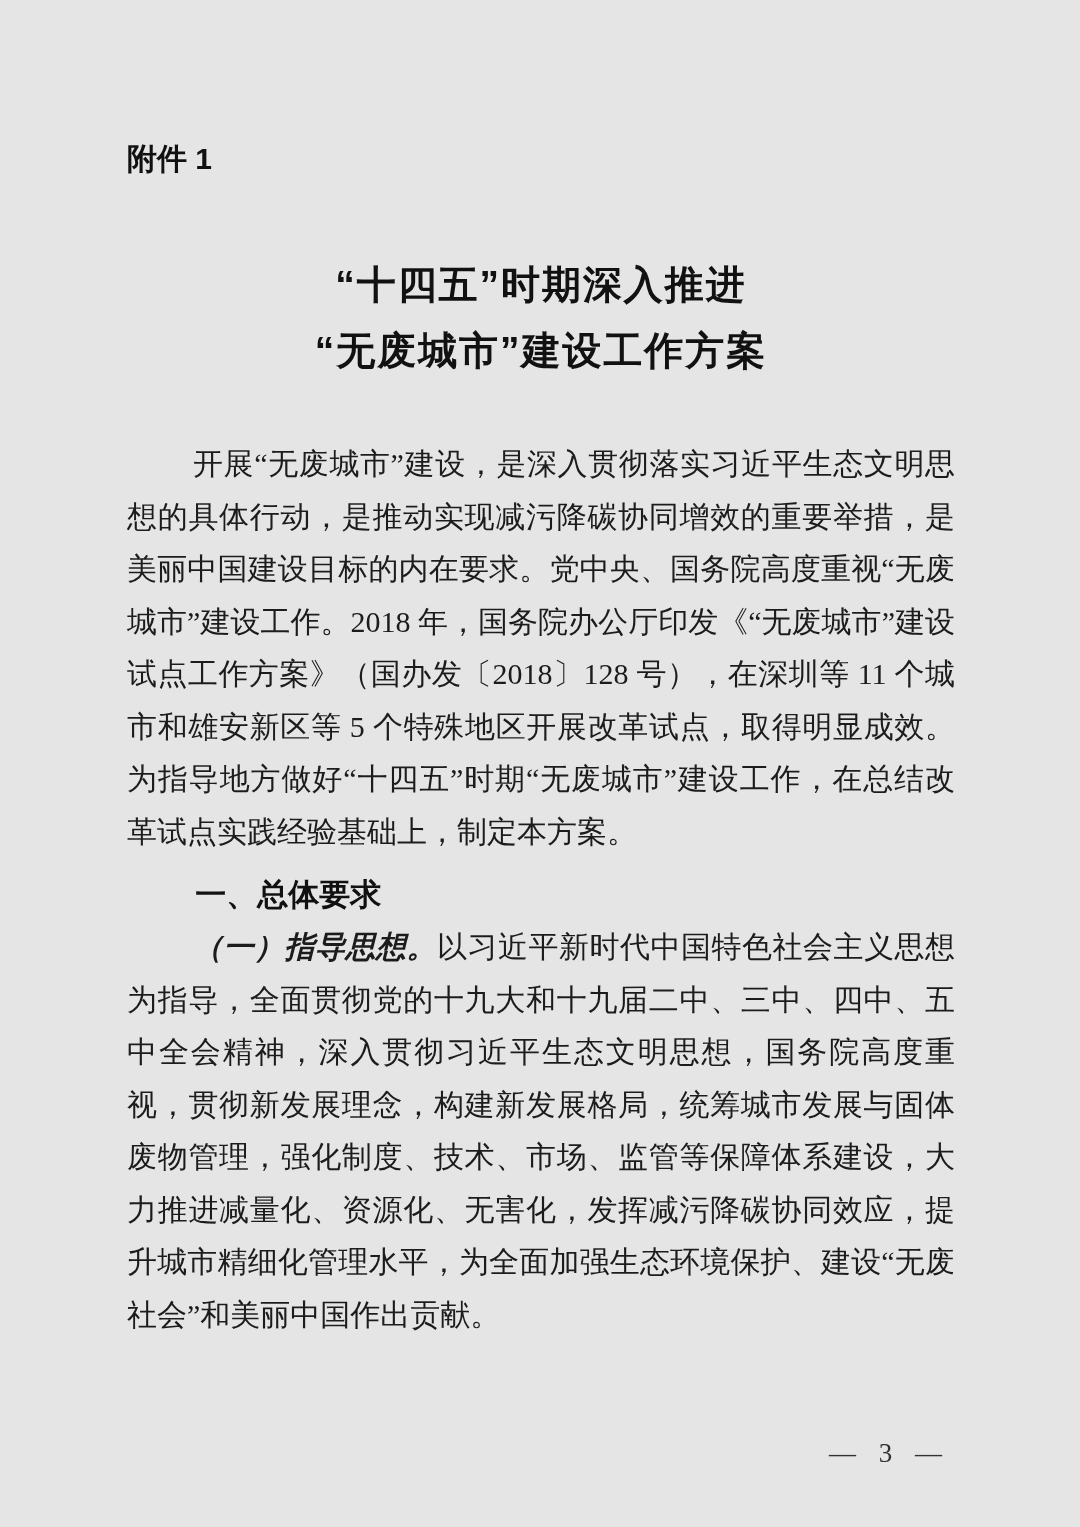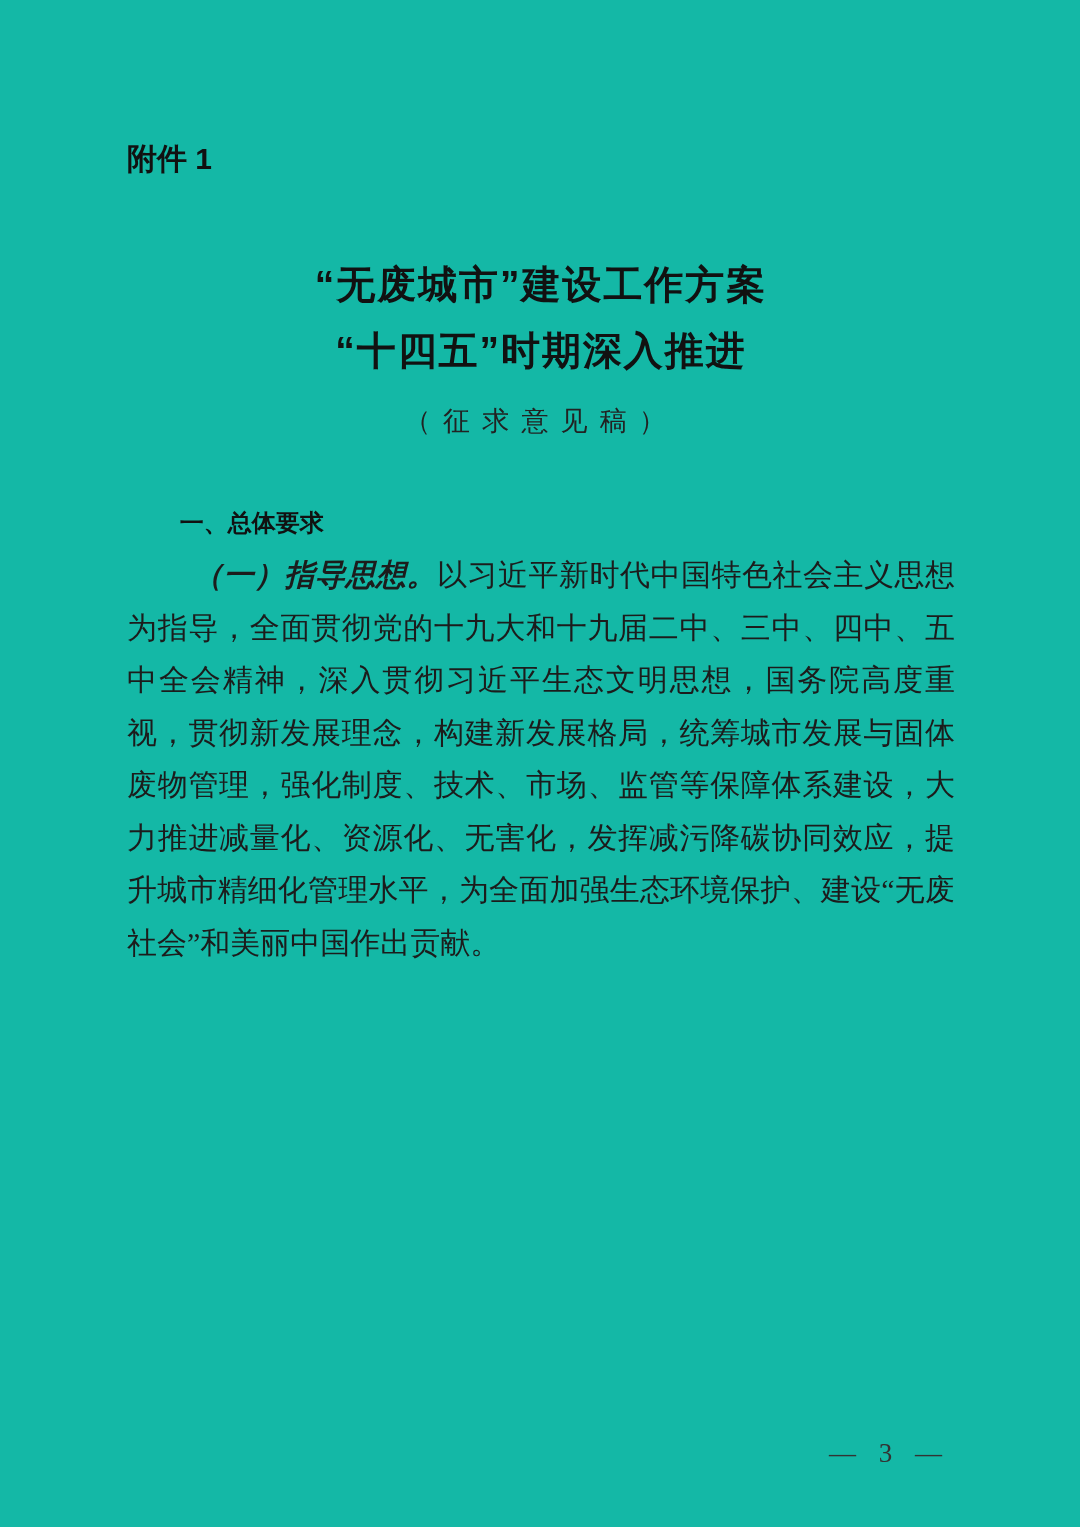--- a/index.html
+++ b/index.html
@@ -4,21 +4,21 @@
 <style>
   html, body {
     margin: 0;
     padding: 0;
     background: #ffffff;
   }
   .page {
     position: relative;
     width: 1080px;
     height: 1527px;
-    background: #14b8a6;
+    background: #e5e5e5;
     overflow: hidden;
     color: #1c1c1c;
     font-family: "Liberation Serif", serif;
     box-sizing: border-box;
     padding: 138px 125px 0 127px;
   }
   .attachment-label {
     font-family: "Liberation Sans", sans-serif;
     font-weight: bold;
     font-size: 30px;
@@ -49,21 +49,21 @@
     line-height: 52.5px;
     text-align: justify;
   }
   .body-block p {
     margin: 0;
     text-indent: 2.2em;
   }
   .section-heading {
     font-family: "Liberation Sans", sans-serif;
     font-weight: bold;
-    font-size: 24px;
+    font-size: 31px;
     line-height: 53px;
     text-indent: 2.2em;
     margin-top: 10px;
     color: #111;
   }
   .lead-bold {
     font-weight: bold;
     font-style: italic;
   }
   .page-number {
@@ -77,27 +77,27 @@
   }
 </style>
 </head>
 <body>
 
 <div class="page">
 
   <div class="attachment-label">附件 1</div>
 
   <div class="doc-title">
+    <div>“十四五”时期深入推进</div>
     <div>“无废城市”建设工作方案</div>
-    <div>“十四五”时期深入推进</div>
   </div>
 
-  <div class="doc-subtitle">（征求意见稿）</div>
 
   <div class="body-block">
+    <p>开展“无废城市”建设，是深入贯彻落实习近平生态文明思想的具体行动，是推动实现减污降碳协同增效的重要举措，是美丽中国建设目标的内在要求。党中央、国务院高度重视“无废城市”建设工作。2018 年，国务院办公厅印发《“无废城市”建设试点工作方案》（国办发〔2018〕128 号），在深圳等 11 个城市和雄安新区等 5 个特殊地区开展改革试点，取得明显成效。为指导地方做好“十四五”时期“无废城市”建设工作，在总结改革试点实践经验基础上，制定本方案。</p>
 
     <div class="section-heading">一、总体要求</div>
 
     <p><span class="lead-bold">（一）指导思想。</span><span>以习近平新时代中国特色社会主义思想为指导，全面贯彻党的十九大和十九届二中、三中、四中、五中全会精神，深入贯彻习近平生态文明思想，国务院高度重视，贯彻新发展理念，构建新发展格局，统筹城市发展与固体废物管理，强化制度、技术、市场、监管等保障体系建设，大力推进减量化、资源化、无害化，发挥减污降碳协同效应，提升城市精细化管理水平，为全面加强生态环境保护、建设“无废社会”和美丽中国作出贡献。</span></p>
   </div>
 
   <div class="page-number">— 3 —</div>
 
 </div>
 

